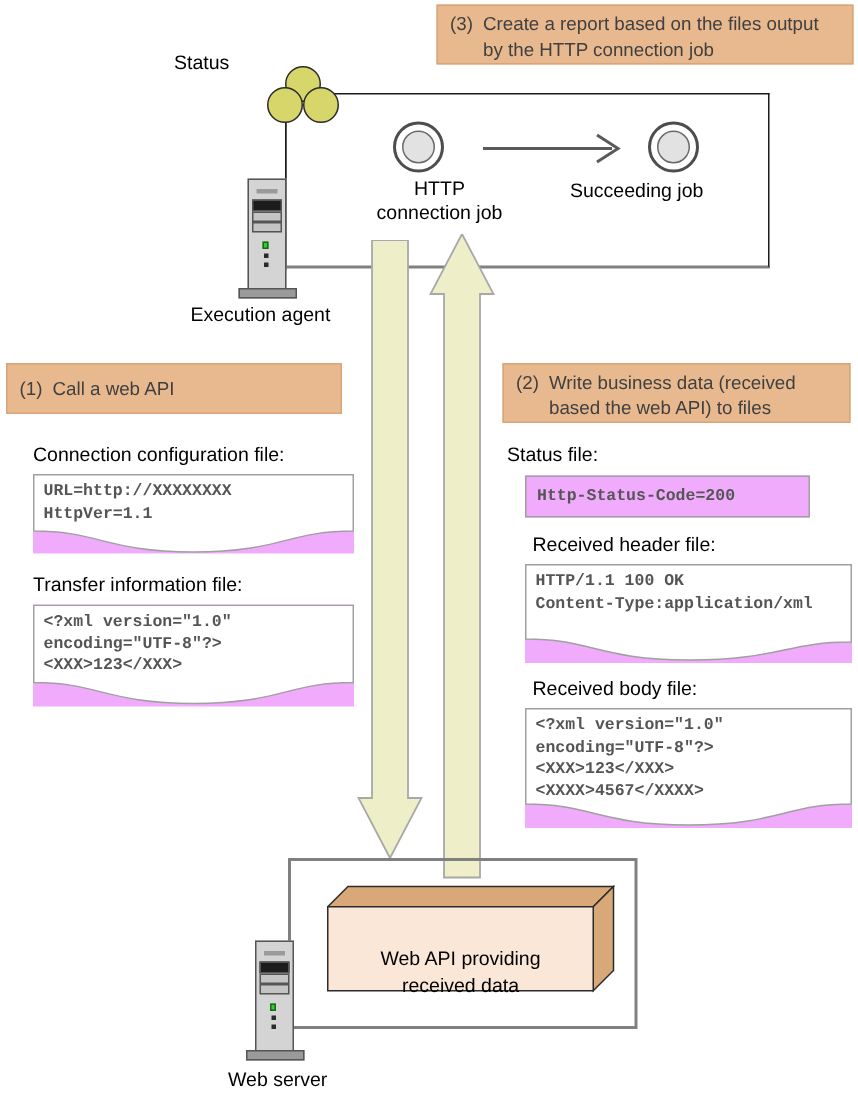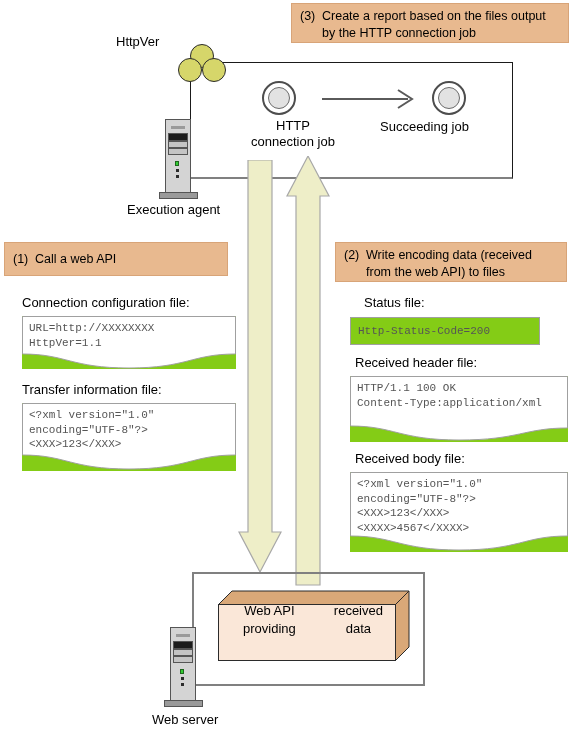--- a/index.html
+++ b/index.html
@@ -17,21 +17,21 @@
     height: 735px;
     background: #ffffff;
     overflow: hidden;
   }
   .abs { position: absolute; }
 
   
   .callout {
     background: #e8b98f;
     border: 1px solid #d8a478;
-    color: #000000;
+    color: #404040;
     font-size: 12.5px;
     line-height: 17px;
     box-sizing: border-box;
     padding: 4px 8px 4px 8px;
   }
   .callout .num {
     display: inline-block;
     width: 22px;
   }
   .callout .txt {
@@ -44,21 +44,22 @@
     font-size: 13px;
     line-height: 16px;
     color: #000;
     white-space: nowrap;
   }
   .label-wrap { white-space: normal; text-align: center; }
 
   
   .filebox {
     box-sizing: border-box;
-    background: #84cc16;
+    background: #f0abfc;
+    font-weight: bold;
   }
   .filebox .code {
     position: relative;
     font-family: "Liberation Mono", "DejaVu Sans Mono", monospace;
     font-size: 11px;
     line-height: 14.5px;
     color: #555555;
     white-space: pre;
     padding: 5px 0 0 7px;
     z-index: 2;
@@ -164,21 +165,21 @@
 </style>
 </head>
 <body>
 
 <div id="canvas">
 
   <div class="abs callout" style="left:291px; top:3px; width:278px; height:40px;">
     <span class="num">(3)</span><span class="txt" style="width:238px;">Create a report based on the files output by the HTTP connection job</span>
   </div>
 
-  <div class="abs label" style="left:116px; top:34px;">HttpVer</div>
+  <div class="abs label" style="left:116px; top:34px;">Status</div>
 
   <div class="abs jobnet-box" style="left:190px; top:62px; width:323px; height:117px;"></div>
 
   <div class="vline" style="left:190px; top:75px; height:105px;"></div>
 
   <div class="abs" style="left:178px; top:44px; width:48px; height:40px;">
     <div class="jn-circle" style="left:12px; top:0px;"></div>
     <div class="jn-circle" style="left:0px; top:14px;"></div>
     <div class="jn-circle" style="left:24px; top:14px;"></div>
   </div>
@@ -217,21 +218,21 @@
   <svg class="abs" style="left:286px; top:156px;" width="44" height="430" viewBox="0 0 44 430">
     <polygon points="22,0 43,40 34,40 34,429 10,429 10,40 1,40" fill="#eeeec8" stroke="#a8a8a8" stroke-width="1.2"></polygon>
   </svg>
 
   <div class="abs callout" style="left:4px; top:242px; width:224px; height:34px; display:flex; align-items:center;">
     <span class="num">(1)</span>
       <span class="txt">Call a web API</span>
   </div>
 
   <div class="abs callout" style="left:335px; top:242px; width:232px; height:40px;">
-    <span class="num">(2)</span><span class="txt" style="width:192px;">Write encoding data (received from the web API) to files</span>
+    <span class="num">(2)</span><span class="txt" style="width:192px;">Write business data (received based the web API) to files</span>
   </div>
 
   <div class="abs label" style="left:22px; top:295px;">Connection configuration file:</div>
   <div class="abs filebox" style="left:22px; top:316px; width:214px; height:53px;">
     <svg class="wave" width="214" height="53" viewBox="0 0 214 53">
       <path d="M0.5,0.5 L213.5,0.5 L213.5,38 C170,38 165,52 107,52 C49,52 44,38 0.5,38 Z" fill="#ffffff" stroke="#a0a0a0" stroke-width="1"></path>
     </svg>
     <div class="code">URL=http://XXXXXXXX
 HttpVer=1.1</div>
   </div>
@@ -239,21 +240,21 @@
   <div class="abs label" style="left:22px; top:382px;">Transfer information file:</div>
   <div class="abs filebox" style="left:22px; top:403px; width:214px; height:68px;">
     <svg class="wave" width="214" height="68" viewBox="0 0 214 68">
       <path d="M0.5,0.5 L213.5,0.5 L213.5,52 C170,52 165,66 107,66 C49,66 44,52 0.5,52 Z" fill="#ffffff" stroke="#a0a0a0" stroke-width="1"></path>
     </svg>
     <div class="code">&lt;?xml version="1.0"
 encoding="UTF-8"?&gt;
 &lt;XXX&gt;123&lt;/XXX&gt;</div>
   </div>
 
-  <div class="abs label" style="left:364px; top:295px;">Status file:</div>
+  <div class="abs label" style="left:338px; top:295px;">Status file:</div>
   <div class="abs filebox flat" style="left:350px; top:317px; width:190px; height:28px;">
     <div class="code" style="padding-top:6px;">Http-Status-Code=200</div>
   </div>
 
   <div class="abs label" style="left:355px; top:355px;">Received header file:</div>
   <div class="abs filebox" style="left:350px; top:376px; width:218px; height:66px;">
     <svg class="wave" width="218" height="66" viewBox="0 0 218 66">
       <path d="M0.5,0.5 L217.5,0.5 L217.5,52 C174,52 169,64 109,64 C50,64 44,50 0.5,50 Z" fill="#ffffff" stroke="#a0a0a0" stroke-width="1"></path>
     </svg>
     <div class="code">HTTP/1.1 100 OK
@@ -285,19 +286,19 @@
     <div class="base" style="left:-6px; top:73px; width:39px; height:7px;"></div>
   </div>
   <div class="abs label" style="left:152px; top:712px;">Web server</div>
 
   <div class="abs box3d" style="left:218px; top:590px; width:192px; height:72px;">
     <svg class="abs" width="192" height="72" viewBox="0 0 192 72" style="left:0; top:0;">
       <polygon points="0.5,14.5 14,1 191,1 177.5,14.5" fill="#d9a878" stroke="#2b2b2b" stroke-width="1"></polygon>
       <polygon points="177.5,14.5 191,1 191,57 177.5,70.5" fill="#d9a878" stroke="#2b2b2b" stroke-width="1"></polygon>
       <rect x="0.5" y="14.5" width="177" height="56" fill="#fae7d8" stroke="#2b2b2b" stroke-width="1"></rect>
     </svg>
-    <div class="abs" style="left:0px; top:2px; width:178px; height:56px; display:flex; flex-direction:row; align-items:center; justify-content:center; font-size:13px; line-height:18px; text-align:center;">
+    <div class="abs" style="left:0px; top:30px; width:178px; height:56px; display:flex; flex-direction:column; align-items:center; justify-content:center; font-size:13px; line-height:18px; text-align:center;">
       <span>Web API providing</span>
       <span>received data</span>
     </div>
   </div>
 
 </div>
 
 </body></html>

